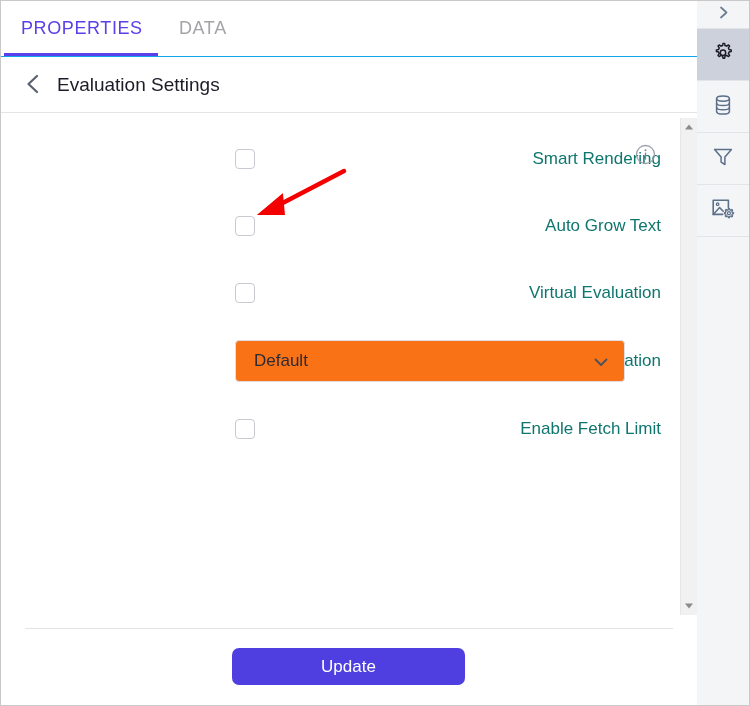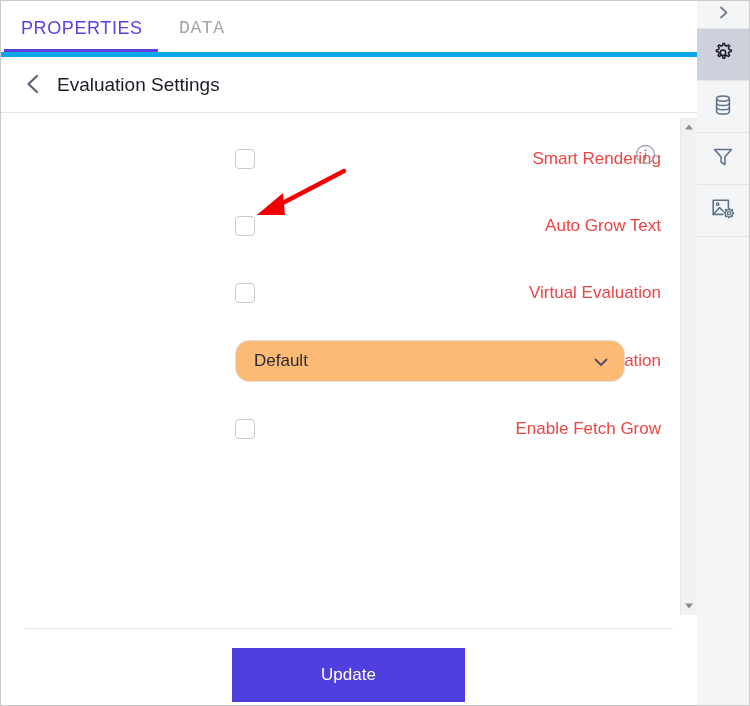--- a/index.html
+++ b/index.html
@@ -29,41 +29,40 @@
     height: 706px;
     box-sizing: border-box;
     background: #ffffff;
     border-right: 1px solid #d7d7d7;
   }
 
   
   #tabbar {
     position: relative;
     height: 56px;
-    border-bottom: 5px solid #0ea5e9;
+    border-bottom: 1px solid #0ea5e9;
     box-sizing: border-box;
   }
   .tab {
     position: absolute;
     top: 0;
     height: 55px;
     line-height: 55px;
     font-size: 18px;
     letter-spacing: 0.6px;
     cursor: pointer;
     user-select: none;
   }
   .tab.active {
     color: #5a40e8;
     left: 20px;
   }
   .tab.inactive {
     color: #a3a3a8;
     left: 178px;
-    font-family: Liberation Mono, monospace;
   }
   #tab-underline {
     position: absolute;
     left: 3px;
     bottom: 0;
     width: 154px;
     height: 3px;
     background: #5a40e8;
   }
 
@@ -110,21 +109,21 @@
     height: 34px;
   }
   .form-label {
     position: absolute;
     right: 0;
     top: 0;
     width: 220px;
     line-height: 34px;
     text-align: right;
     font-size: 17px;
-    color: #ef4444;
+    color: #0f766e;
     white-space: nowrap;
   }
   .checkbox {
     position: absolute;
     left: 234px;
     top: 7px;
     width: 20px;
     height: 20px;
     box-sizing: border-box;
     border: 1px solid #c9c9d2;
@@ -133,22 +132,22 @@
     cursor: pointer;
   }
   .select-box {
     position: absolute;
     left: 234px;
     top: -4px;
     width: 390px;
     height: 42px;
     box-sizing: border-box;
     border: 1px solid #dddde3;
-    border-radius: 14px;
-    background: #fdba74;
+    border-radius: 4px;
+    background: #f97316;
     cursor: pointer;
   }
   .select-value {
     position: absolute;
     left: 18px;
     top: 0;
     line-height: 40px;
     font-size: 17px;
     color: #2b2b35;
   }
@@ -196,23 +195,23 @@
     top: 627px;
     width: 648px;
     height: 1px;
     background: #e4e4e4;
   }
   #update-btn {
     position: absolute;
     left: 231px;
     top: 647px;
     width: 233px;
-    height: 54px;
+    height: 37px;
     border: none;
-    border-radius: 0;
+    border-radius: 7px;
     background: #4f3fe0;
     color: #ffffff;
     font-family: "Liberation Sans", sans-serif;
     font-size: 17px;
     cursor: pointer;
   }
 
   
   #rail {
     position: absolute;
@@ -292,21 +291,21 @@
           <span class="select-value">Default</span>
           <span class="select-arrow">
             <svg width="18" height="18" viewBox="0 0 18 18" fill="none">
               <path d="M3.5 6.5 L9 12 L14.5 6.5" stroke="#4a5160" stroke-width="1.8" stroke-linecap="round" stroke-linejoin="round"></path>
             </svg>
           </span>
         </div>
       </div>
 
       <div class="form-row" style="top:299px">
-        <div class="form-label">Enable Fetch Grow</div>
+        <div class="form-label">Enable Fetch Limit</div>
         <div class="checkbox"></div>
       </div>
 
     </div>
 
     <div id="info-icon">
       <svg width="21" height="21" viewBox="0 0 21 21" fill="none">
         <circle cx="10.5" cy="10.5" r="9" stroke="#9aa0ab" stroke-width="1.3"></circle>
         <circle cx="10.5" cy="6.2" r="0.95" fill="#7e848f"></circle>
         <path d="M10.5 9.2 L10.5 15" stroke="#7e848f" stroke-width="1.3" stroke-linecap="round"></path>

